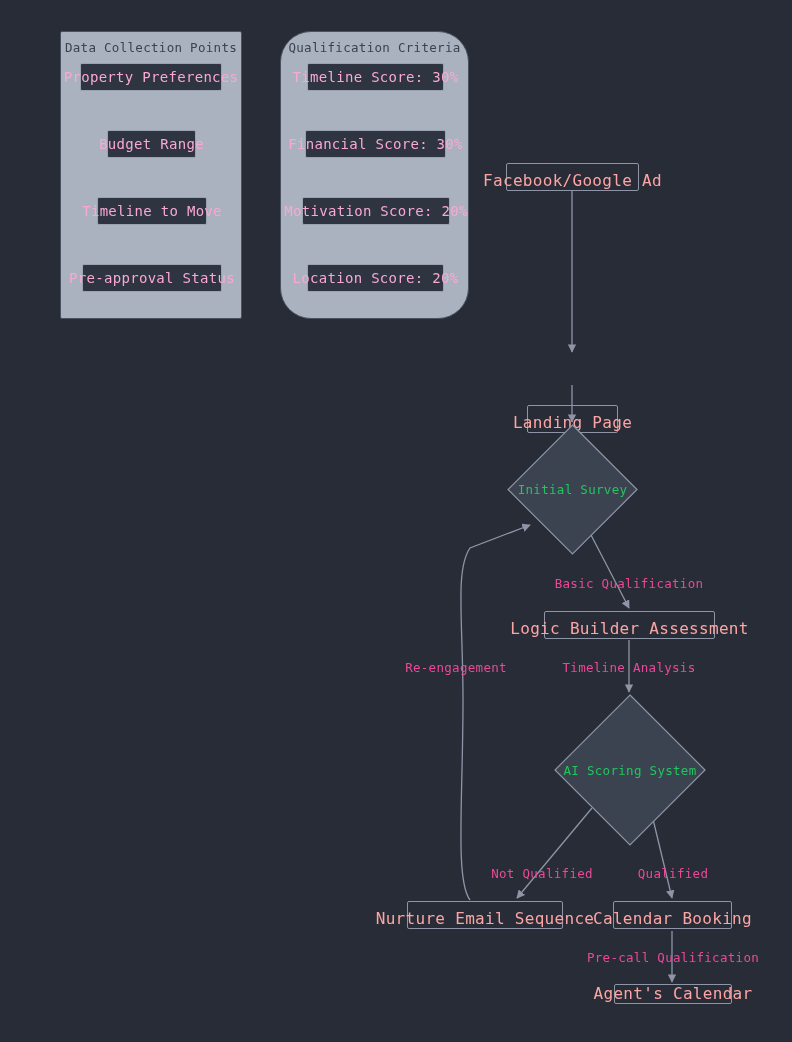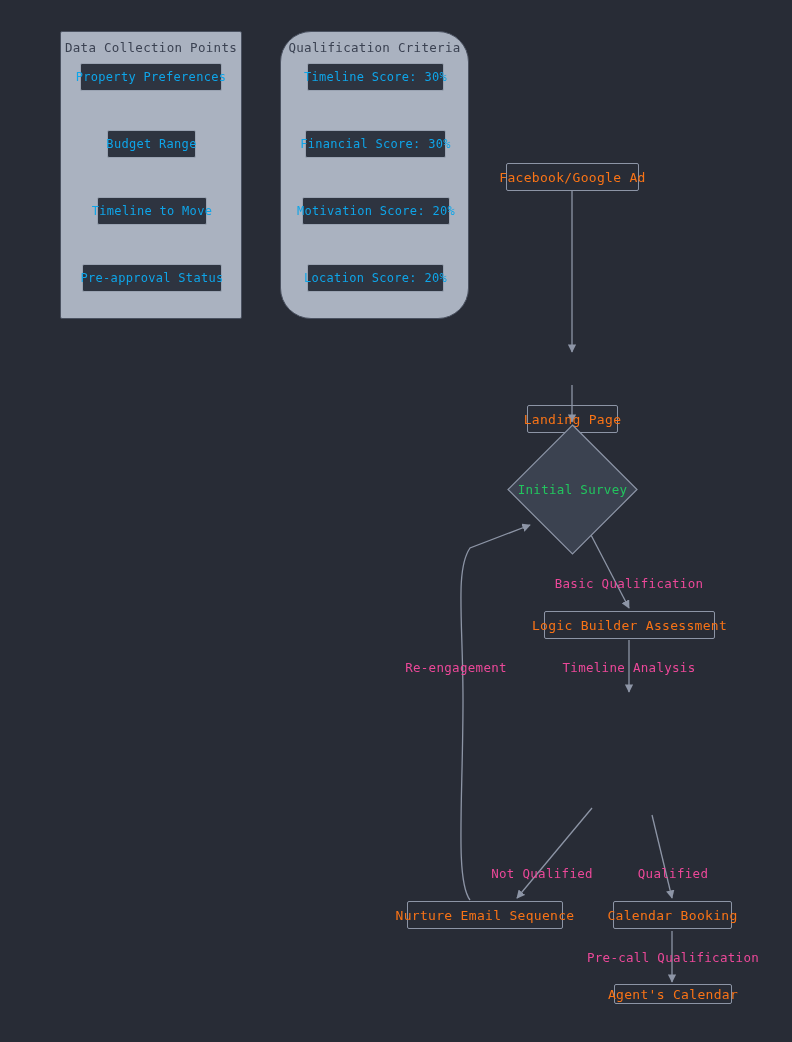--- a/index.html
+++ b/index.html
@@ -48,38 +48,38 @@
   
   .sgnode {
     position: absolute;
     background: #2e3440;
     border: 1px solid #9aa3b2;
     border-radius: 2px;
     box-sizing: border-box;
     display: flex;
     align-items: center;
     justify-content: center;
-    color: #0ea5e9;
-    font-size: 12px;
+    color: #f9a8d4;
+    font-size: 14px;
     letter-spacing: 0.3px;
     white-space: nowrap;
   }
 
   
   .node {
     position: absolute;
     background: transparent;
     border: 1px solid #8d95a6;
     border-radius: 2px;
     box-sizing: border-box;
     display: flex;
-    align-items: center;
+    align-items: flex-end;
     justify-content: center;
-    color: #f97316;
-    font-size: 13px;
+    color: #fca5a5;
+    font-size: 16px;
     letter-spacing: 0.3px;
     white-space: nowrap;
   }
 
   
   .diamond {
     position: absolute;
     box-sizing: border-box;
   }
   .diamond .shape {
@@ -192,20 +192,26 @@
     <svg class="shape" viewBox="0 0 131 131">
       <polygon points="65.5,1 130,65.5 65.5,130 1,65.5" fill="#3b4250" stroke="#8d95a6" stroke-width="1.2"></polygon>
     </svg>
     <div class="dlabel">Initial Survey</div>
   </div>
 
   <div class="node" style="left:544px; top:611px; width:171px; height:28px;">
     <span>Logic Builder Assessment</span>
   </div>
 
+  <div class="diamond" style="left:554px; top:694px; width:152px; height:152px;">
+    <svg class="shape" viewBox="0 0 152 152">
+      <polygon points="76,1 151,76 76,151 1,76" fill="#3b4250" stroke="#8d95a6" stroke-width="1.2"></polygon>
+    </svg>
+    <div class="dlabel">AI Scoring System</div>
+  </div>
 
   <div class="node" style="left:613px; top:901px; width:119px; height:28px;">
     <span>Calendar Booking</span>
   </div>
 
   <div class="node" style="left:407px; top:901px; width:156px; height:28px;">
     <span>Nurture Email Sequence</span>
   </div>
 
   <div class="node" style="left:614px; top:984px; width:118px; height:20px;">

